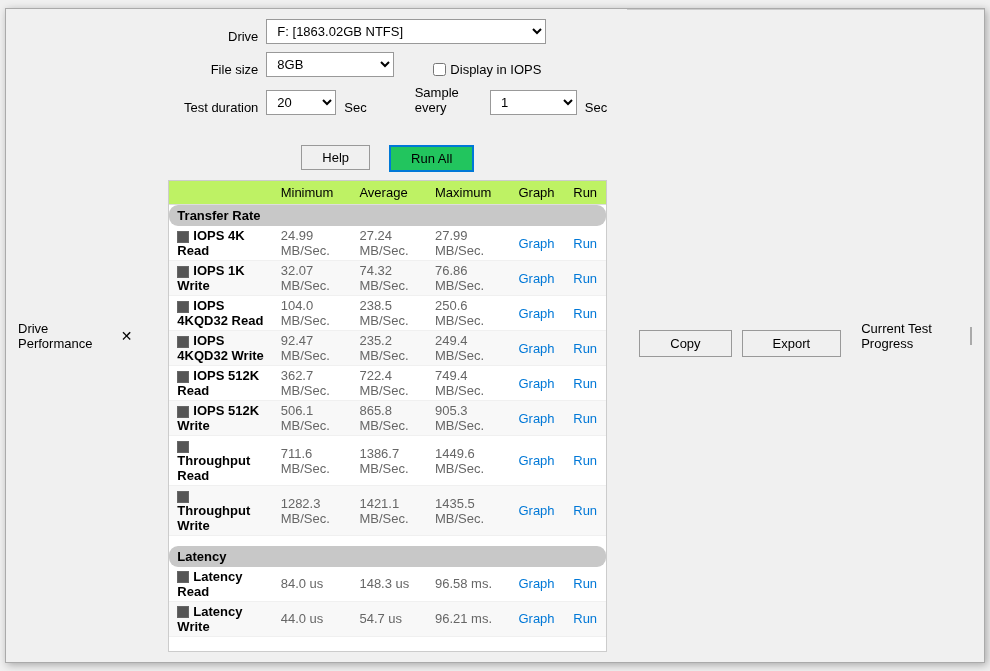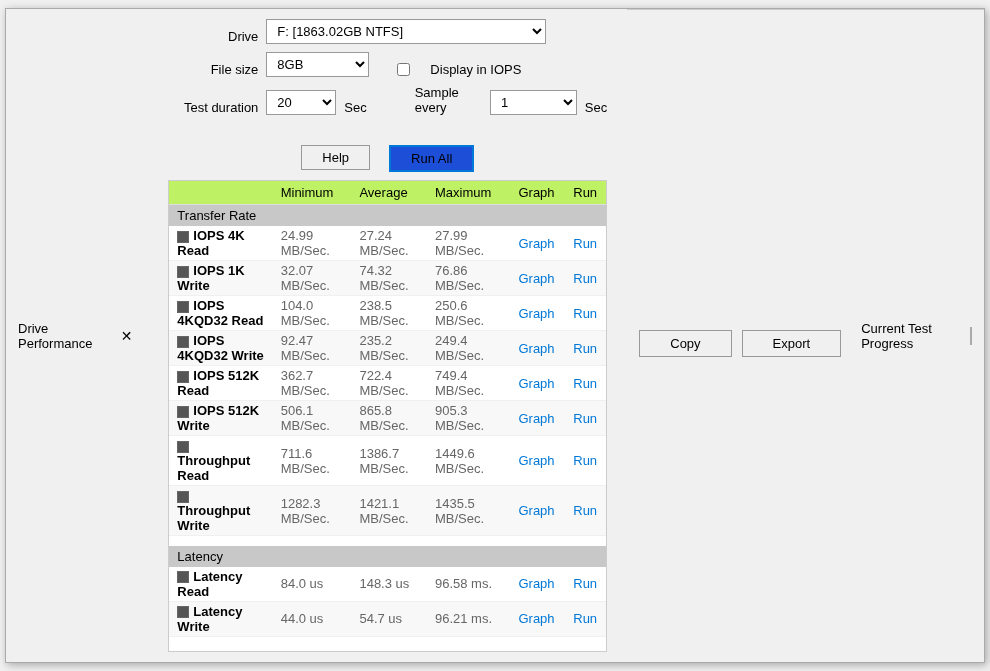--- a/index.html
+++ b/index.html
@@ -66,43 +66,43 @@
       border: 1px solid #999;
       background: white;
       padding: 3px 6px;
       font-size: 13px;
       cursor: pointer;
     }
     .drive-select {
       width: 280px;
     }
     .filesize-select {
-      width: 103px;
+      width: 128px;
     }
     .duration-select {
       width: 80px;
     }
     .sample-select {
       width: 100px;
     }
     .checkbox-label {
       display: flex;
       align-items: center;
-      gap: 20px;
-      margin-left: 20px;
+      gap: 4px;
+      margin-left: 31px;
     }
     .help-btn {
       background: #f0f0f0;
       border: 1px solid #999;
       padding: 4px 20px;
       font-size: 13px;
       cursor: pointer;
     }
     .run-all-btn {
-      background: #1d4ed8;
+      background: #22c55e;
       border: 2px solid #0078d7;
       padding: 4px 20px;
       font-size: 13px;
       cursor: pointer;
       color: #000;
     }
     .btn-row {
       display: flex;
       justify-content: center;
       gap: 19px;
@@ -131,22 +131,23 @@
     .col-header-row th:nth-child(3),
     .col-header-row th:nth-child(4) {
       text-align: left;
     }
     .col-header-row th:nth-child(5),
     .col-header-row th:nth-child(6) {
       text-align: center;
     }
     .section-header td {
       background: #c8c8c8;
-      font-weight: normal;
+      font-weight: bold;
       padding: 3px 8px;
+      border-radius: 9px;
     }
     .data-row td {
       padding: 2px 8px;
       border-bottom: 1px solid #f0f0f0;
     }
     .data-row:nth-child(odd) td {
       background: #f8f8f8;
     }
     .data-row:nth-child(even) td {
       background: #ffffff;

